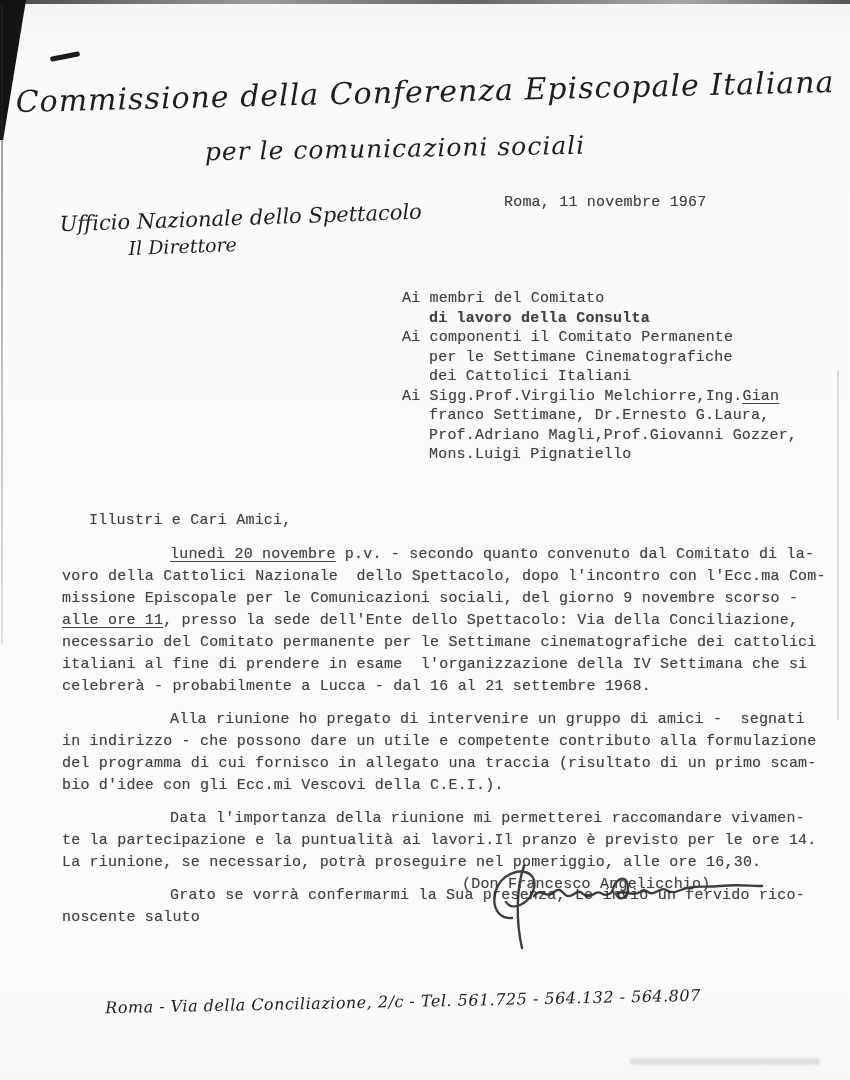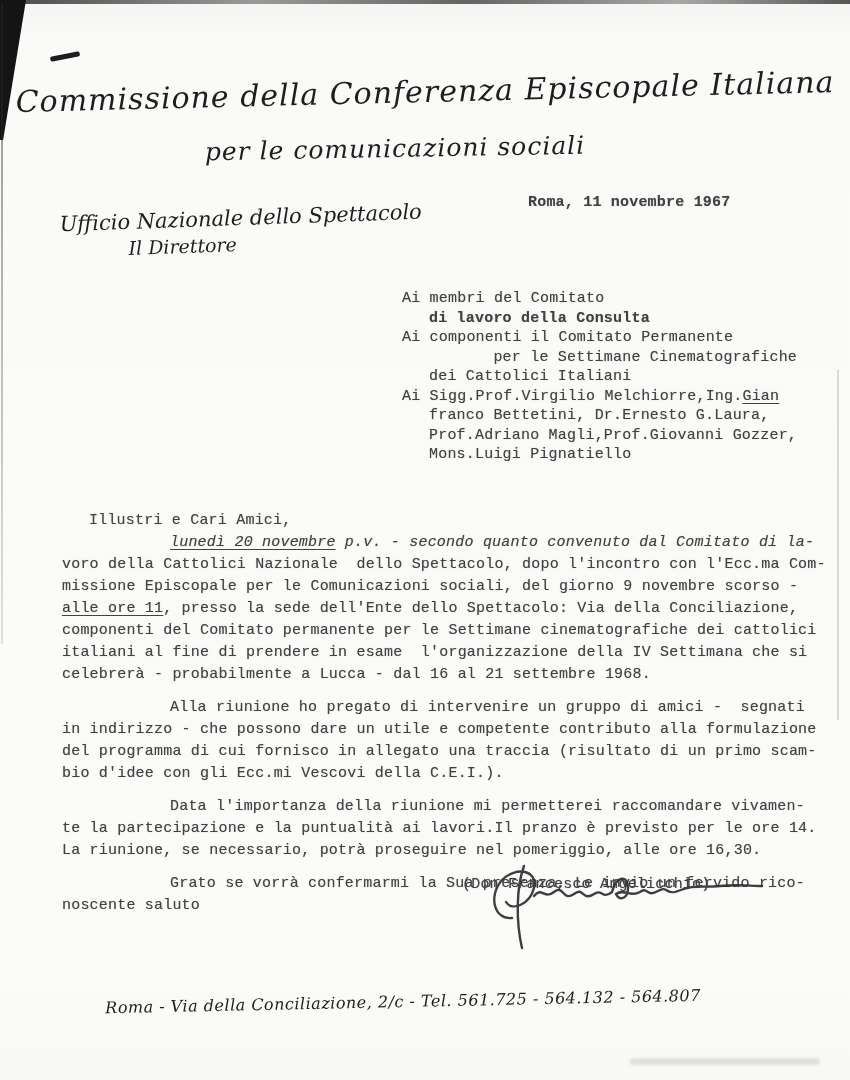--- a/index.html
+++ b/index.html
@@ -17,21 +17,21 @@
   
   .script { font-family:"DejaVu Serif","Liberation Serif",serif; font-style:italic; color:#1e1e1e; }
 
   .lh1 { position:absolute; top:74px; left:0; width:100%; text-align:center;
          font-size:30px; letter-spacing:1px; transform:rotate(-1.4deg); }
   .lh2 { position:absolute; top:134px; left:-30px; width:100%; text-align:center;
          font-size:25px; letter-spacing:1px; transform:rotate(-1deg); }
   .office { position:absolute; left:60px; top:206px; transform:rotate(-2deg); }
   .office .o1 { font-size:21px; }
   .office .o2 { font-size:19px; margin:3px 0 0 68px; }
-  .dateline { position:absolute; left:528px; top:194px;font-weight:bold; }
+  .dateline { position:absolute; left:504px; top:194px; }
   .recipients { position:absolute; left:374px; top:289px; line-height:19.5px;margin-left:28px; }
   .bodytext  { position:absolute; left:62px;  top:510px; line-height:22px; }
 
   .sig-svg { position:absolute; left:478px; top:858px; }
   .sig-name { position:absolute; left:462px; top:876px; }
 
   .footer-line { position:absolute; top:992px; left:-22px; width:100%; text-align:center;
                  font-size:16px; letter-spacing:.5px; transform:rotate(-1.2deg); }
 
   
@@ -67,35 +67,35 @@
     <div class="script o1">Ufficio Nazionale dello Spettacolo</div>
     <div class="script o2">Il Direttore</div>
   </div>
 
   <div class="typed dateline">Roma, 11 novembre 1967</div>
 
   <div class="typed recipients">
       <div class="tline"><span>Ai membri del Comitato</span></div>
       <div class="tline" style="padding-left: 3ch; font-weight: bold;"><span>di lavoro della Consulta</span></div>
       <div class="tline"><span>Ai componenti il Comitato Permanente</span></div>
-      <div class="tline" style="padding-left: 3ch; text-align: right;"><span>per le Settimane Cinematografiche</span></div>
+      <div class="tline" style="padding-left: 3ch;"><span>per le Settimane Cinematografiche</span></div>
       <div class="tline" style="padding-left: 3ch;"><span>dei Cattolici Italiani</span></div>
       <div class="tline"><span>Ai Sigg.Prof.Virgilio Melchiorre,Ing.</span><span class="u">Gian</span></div>
-      <div class="tline" style="padding-left: 3ch;"><span>franco Bettetini, Dr.Ernesto G.Laura,</span></div>
+      <div class="tline" style="padding-left: 3ch;"><span>franco Settimane, Dr.Ernesto G.Laura,</span></div>
       <div class="tline" style="padding-left: 3ch;"><span>Prof.Adriano Magli,Prof.Giovanni Gozzer,</span></div>
       <div class="tline" style="padding-left: 3ch;"><span>Mons.Luigi Pignatiello</span></div>
     </div>
 
   <div class="typed bodytext">
       <div class="tline" style="padding-left: 3ch;"><span>Illustri e Cari Amici,</span></div>
-      <div class="tline" style="padding-left: 12ch; font-style: italic;"><span class="u">lunedì 20 novembre</span><span> p.v. - secondo quanto convenuto dal Comitato di la-</span></div>
+      <div class="tline" style="margin-top: 12px; padding-left: 12ch;"><span class="u">lunedì 20 novembre</span><span> p.v. - secondo quanto convenuto dal Comitato di la-</span></div>
       <div class="tline"><span>voro della Cattolici Nazionale  dello Spettacolo, dopo l'incontro con l'Ecc.ma Com-</span></div>
       <div class="tline"><span>missione Episcopale per le Comunicazioni sociali, del giorno 9 novembre scorso -</span></div>
       <div class="tline"><span class="u">alle ore 11</span><span>, presso la sede dell'Ente dello Spettacolo: Via della Conciliazione,</span></div>
-      <div class="tline"><span>componenti del Comitato permanente per le Settimane cinematografiche dei cattolici</span></div>
+      <div class="tline"><span>necessario del Comitato permanente per le Settimane cinematografiche dei cattolici</span></div>
       <div class="tline"><span>italiani al fine di prendere in esame  l'organizzazione della IV Settimana che si</span></div>
       <div class="tline"><span>celebrerà - probabilmente a Lucca - dal 16 al 21 settembre 1968.</span></div>
       <div class="tline" style="margin-top: 11px; padding-left: 12ch;"><span>Alla riunione ho pregato di intervenire un gruppo di amici -  segnati</span></div>
       <div class="tline"><span>in indirizzo - che possono dare un utile e competente contributo alla formulazione</span></div>
       <div class="tline"><span>del programma di cui fornisco in allegato una traccia (risultato di un primo scam-</span></div>
       <div class="tline"><span>bio d'idee con gli Ecc.mi Vescovi della C.E.I.).</span></div>
       <div class="tline" style="margin-top: 11px; padding-left: 12ch;"><span>Data l'importanza della riunione mi permetterei raccomandare vivamen-</span></div>
       <div class="tline"><span>te la partecipazione e la puntualità ai lavori.Il pranzo è previsto per le ore 14.</span></div>
       <div class="tline"><span>La riunione, se necessario, potrà proseguire nel pomeriggio, alle ore 16,30.</span></div>
       <div class="tline" style="margin-top: 11px; padding-left: 12ch;"><span>Grato se vorrà confermarmi la Sua presenza, Le invio un fervido rico-</span></div>

